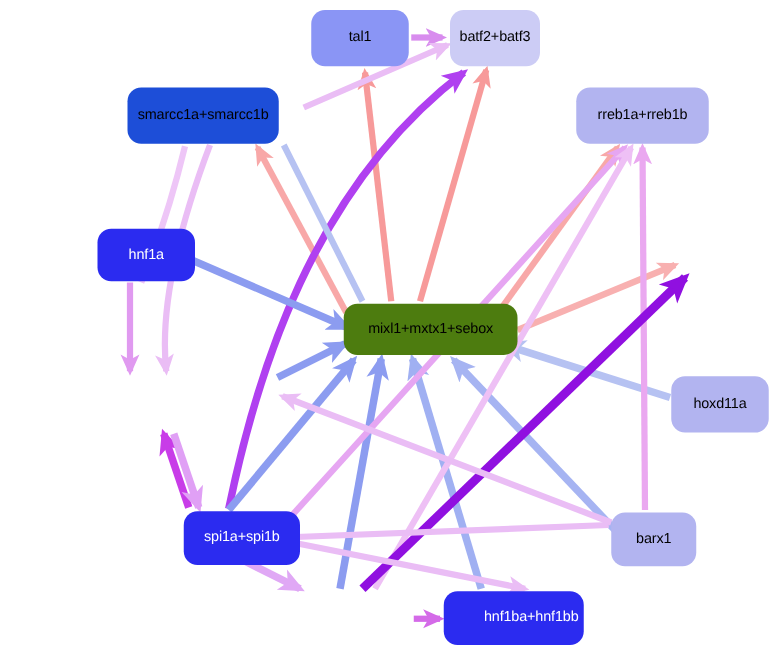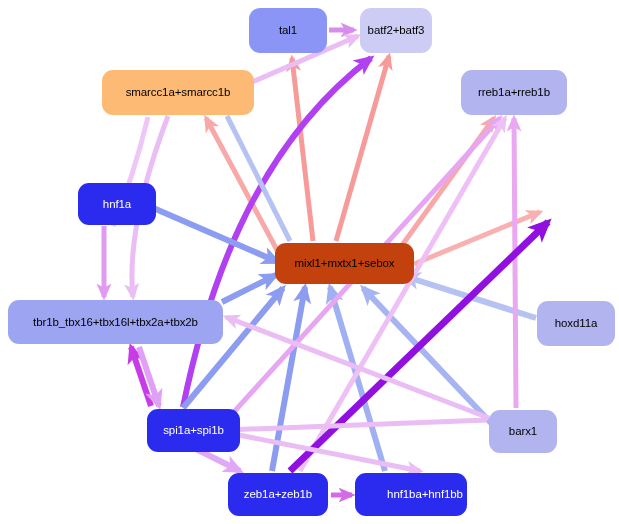--- a/index.html
+++ b/index.html
@@ -125,45 +125,39 @@
       <path d="M 227 116 L 290 241" stroke="#b6c2f2" stroke-width="5" fill="none" stroke-linecap="butt"></path>
     </svg>
 
   <div id="node-layer">
       <div class="node" style="left: 249px; top: 8px; width: 78px; height: 45px; background: rgb(138, 149, 245); color: rgb(0, 0, 0); font-size: 11.5px;">
         <span class="node-label">tal1</span>
       </div>
       <div class="node" style="left: 360px; top: 8px; width: 72px; height: 45px; background: rgb(204, 204, 245); color: rgb(0, 0, 0); font-size: 11.5px;">
         <span class="node-label">batf2+batf3</span>
       </div>
-      <div class="node" style="left: 102px; top: 70px; width: 152px; height: 45px; background: #fdba74; color: rgb(0, 0, 0); font-size: 11.5px;">
+      <div class="node" style="left: 102px; top: 70px; width: 121px; height: 45px; background: #1d4ed8; color: rgb(0, 0, 0); font-size: 11.5px;">
         <span class="node-label">smarcc1a+smarcc1b</span>
       </div>
       <div class="node" style="left: 461px; top: 70px; width: 106px; height: 45px; background: rgb(178, 180, 240); color: rgb(0, 0, 0); font-size: 11.5px;">
         <span class="node-label">rreb1a+rreb1b</span>
       </div>
       <div class="node" style="left: 78px; top: 183px; width: 78px; height: 42px; background: rgb(43, 43, 240); color: rgb(255, 255, 255); font-size: 11.5px;">
         <span class="node-label">hnf1a</span>
       </div>
-      <div class="node" style="left: 275px; top: 243px; width: 139px; height: 41px; background: #c2410c; color: rgb(0, 0, 0); font-size: 11.5px;">
+      <div class="node" style="left: 275px; top: 243px; width: 139px; height: 41px; background: #4d7c0f; color: rgb(0, 0, 0); font-size: 11.5px;">
         <span class="node-label">mixl1+mxtx1+sebox</span>
-      </div>
-      <div class="node" style="left: 8px; top: 300px; width: 215px; height: 44px; background: rgb(157, 165, 242); color: rgb(0, 0, 0); font-size: 11.5px;">
-        <span class="node-label">tbr1b_tbx16+tbx16l+tbx2a+tbx2b</span>
       </div>
       <div class="node" style="left: 537px; top: 301px; width: 78px; height: 45px; background: rgb(178, 180, 240); color: rgb(0, 0, 0); font-size: 11.5px;">
         <span class="node-label">hoxd11a</span>
       </div>
       <div class="node" style="left: 147px; top: 409px; width: 93px; height: 43px; background: rgb(43, 43, 240); color: rgb(255, 255, 255); font-size: 11.5px;">
         <span class="node-label">spi1a+spi1b</span>
       </div>
       <div class="node" style="left: 489px; top: 410px; width: 68px; height: 43px; background: rgb(178, 180, 240); color: rgb(0, 0, 0); font-size: 11.5px;">
         <span class="node-label">barx1</span>
       </div>
-      <div class="node" style="left: 228px; top: 473px; width: 100px; height: 43px; background: rgb(43, 43, 240); color: rgb(255, 255, 255); font-size: 11.5px;">
-        <span class="node-label">zeb1a+zeb1b</span>
-      </div>
       <div class="node" style="left: 355px; top: 473px; width: 112px; height: 43px; background: rgb(43, 43, 240); color: rgb(255, 255, 255); font-size: 11.5px; padding-left: 28px;">
         <span class="node-label">hnf1ba+hnf1bb</span>
       </div>
     </div>
 
 </div>
 
 </body></html>

